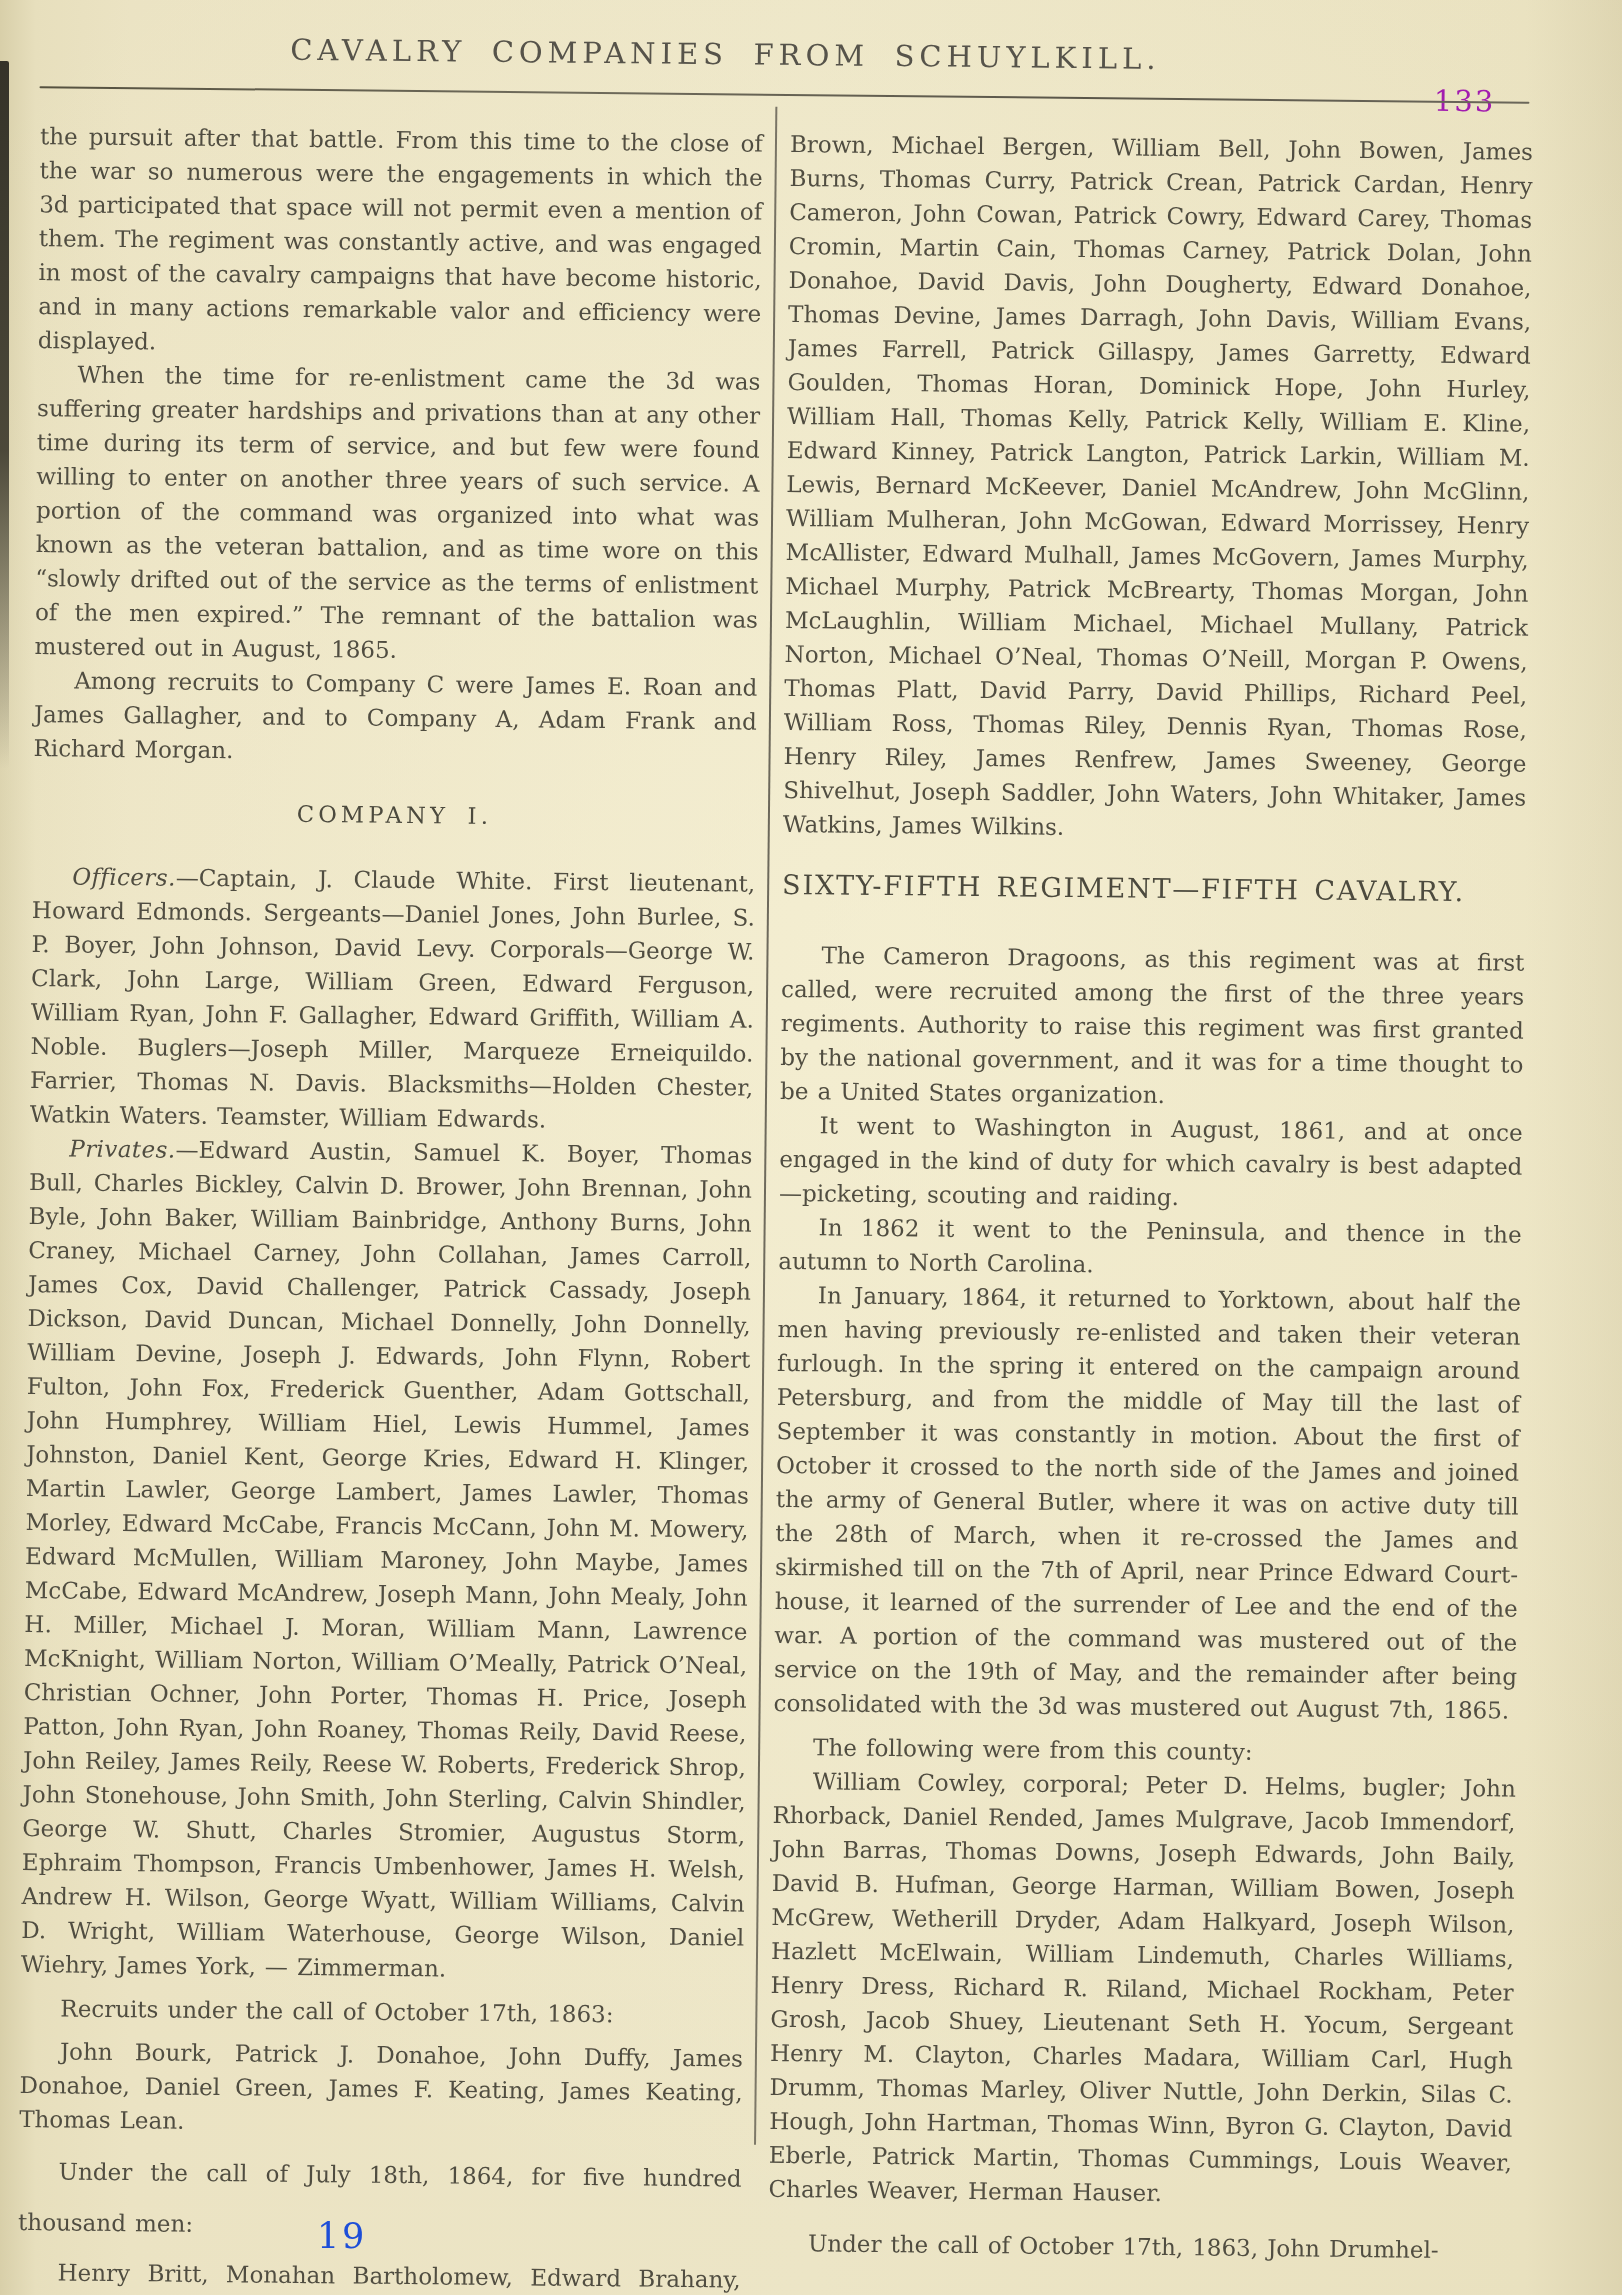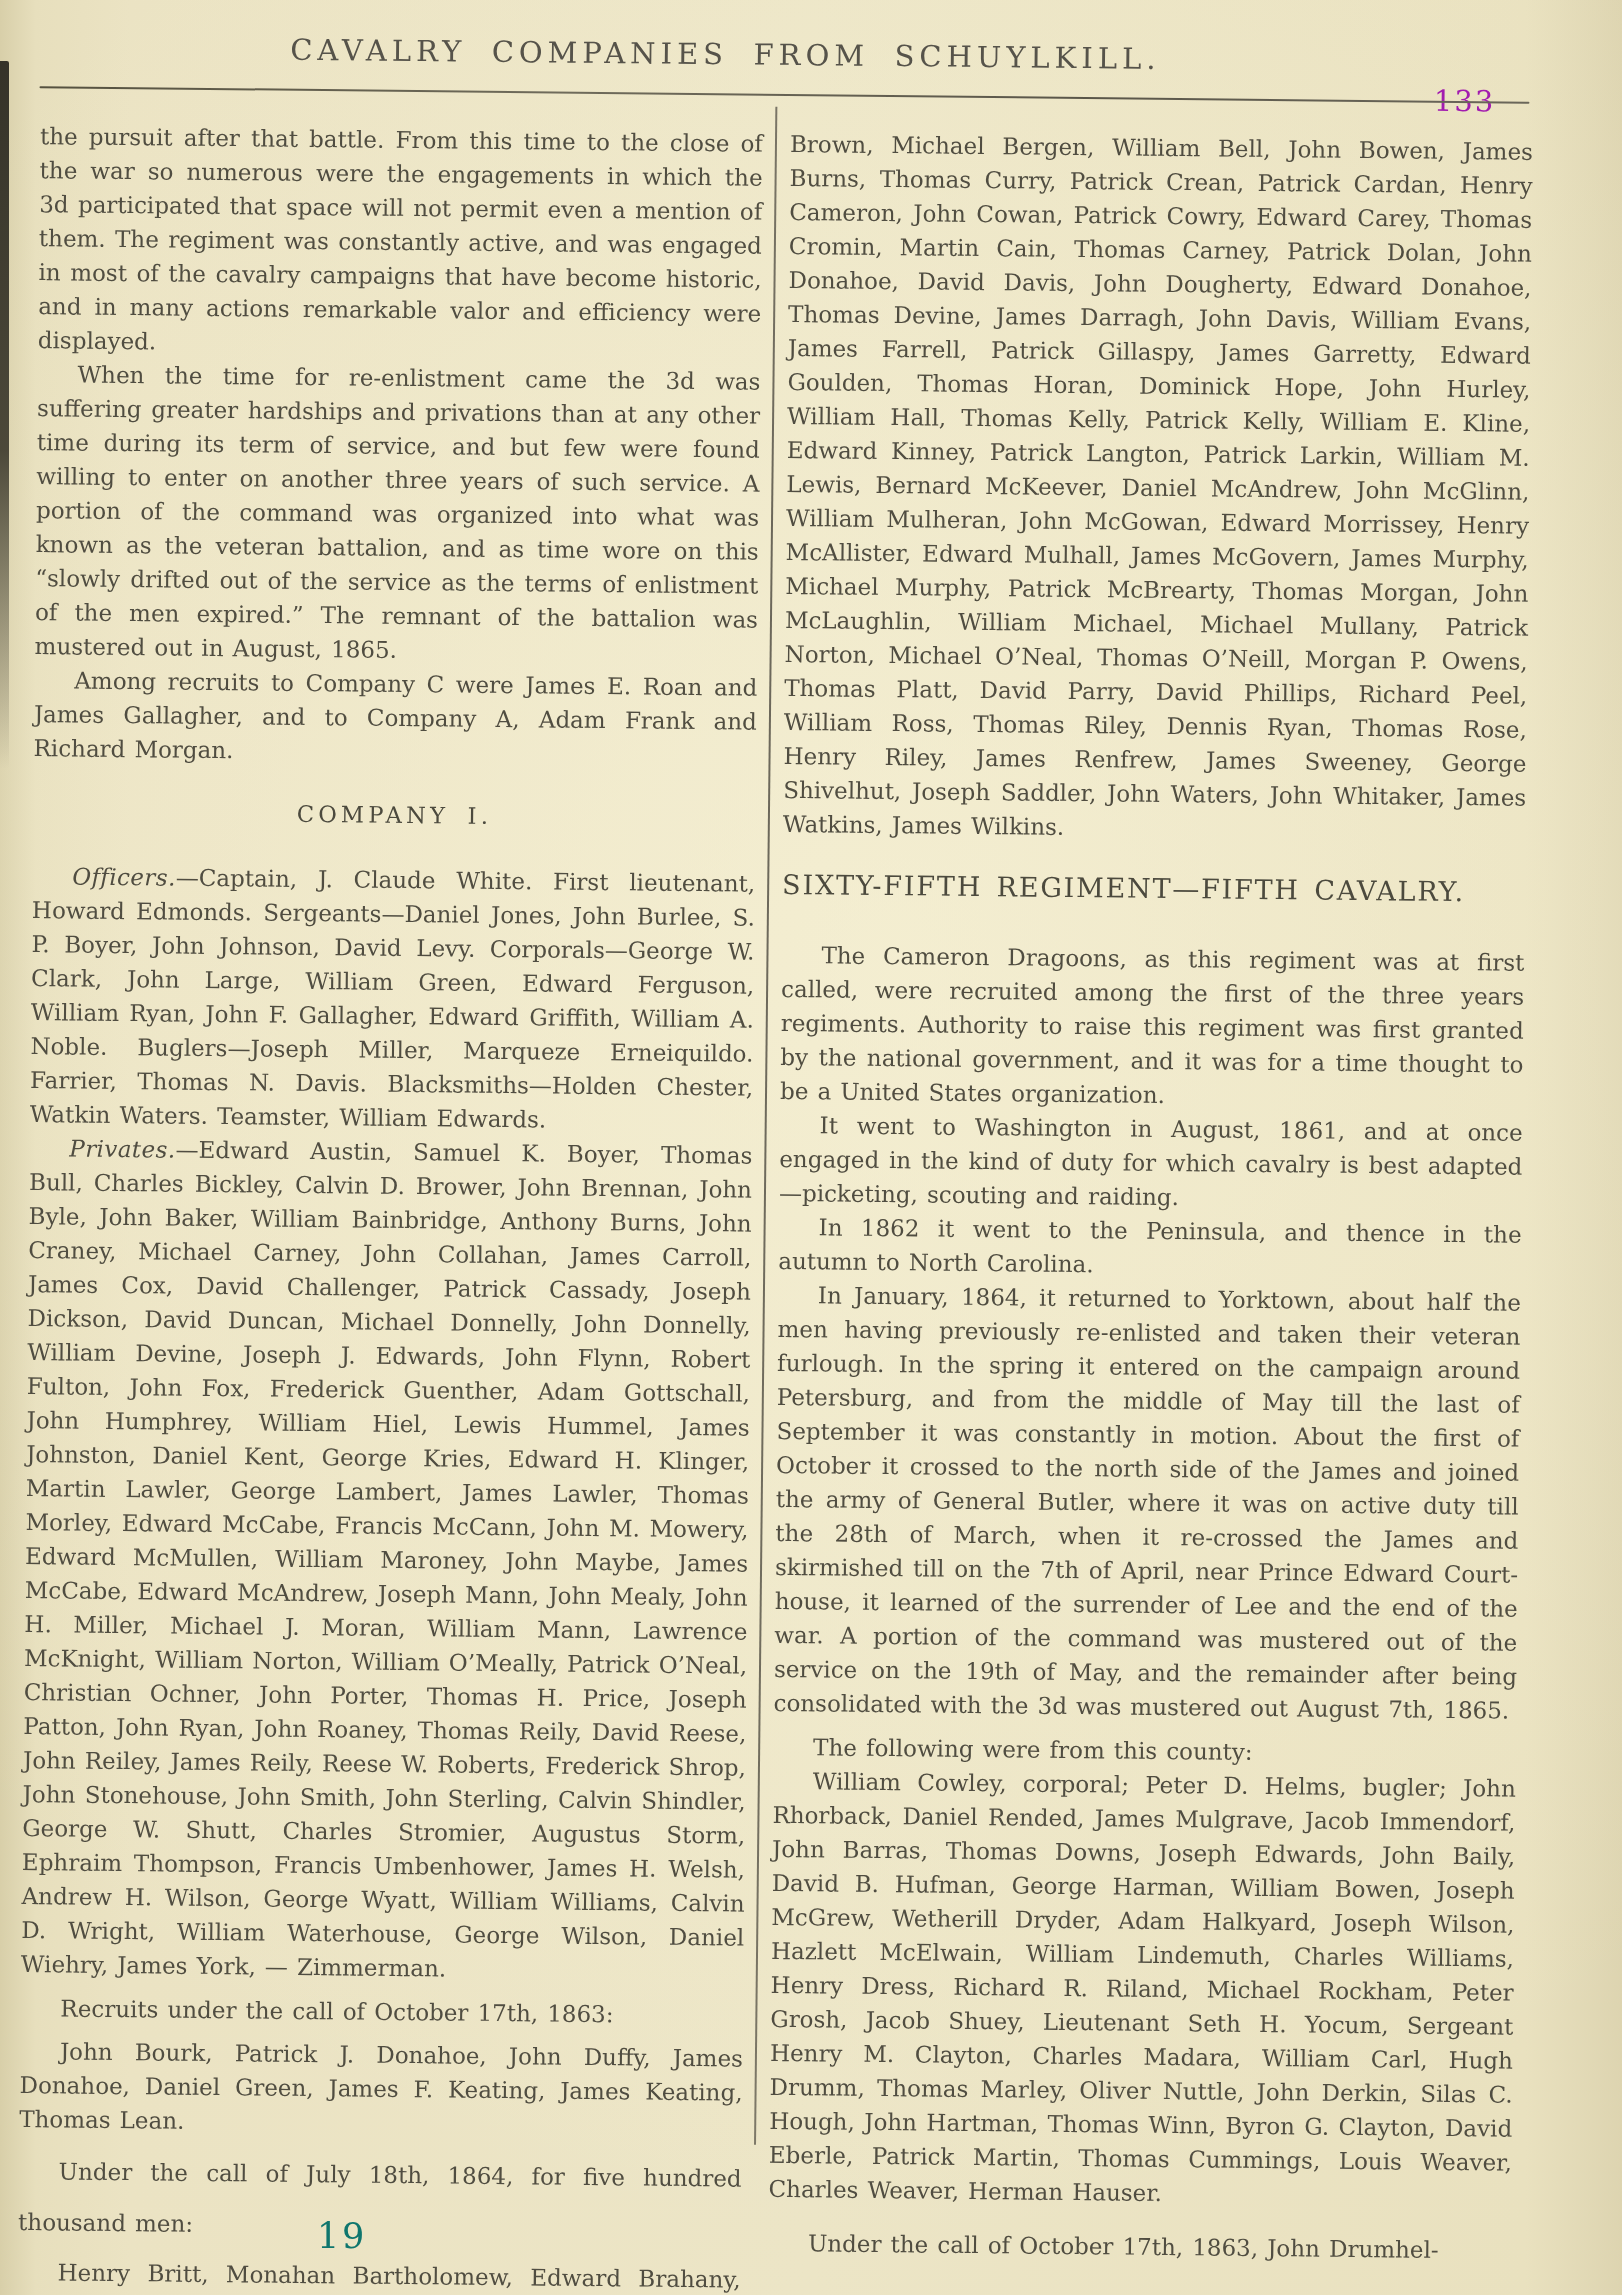--- a/index.html
+++ b/index.html
@@ -90,21 +90,21 @@
     color: #4c4a3e;
     white-space: nowrap;
   }
   p.spaced-above { margin-top: 10px; }
   p.spaced-below { margin-bottom: 8.5px; }
   p.loose-leading { line-height: 51px; margin-top: 10px; margin-bottom: 7px; }
   p.last-line-gap { margin-top: 20px; }
 
   .signature-mark {
     position: absolute; left: 317px; top: 2216px;
-    font-size: 35px; color: #0f766e; letter-spacing: 2.8px;
+    font-size: 35px; color: #1d4ed8; letter-spacing: 2.8px;
   }
 </style>
 </head>
 <body>
 
 <div class="sheet"></div>
 <div class="edge-shadow-left"></div>
 
 <div class="content">
 

